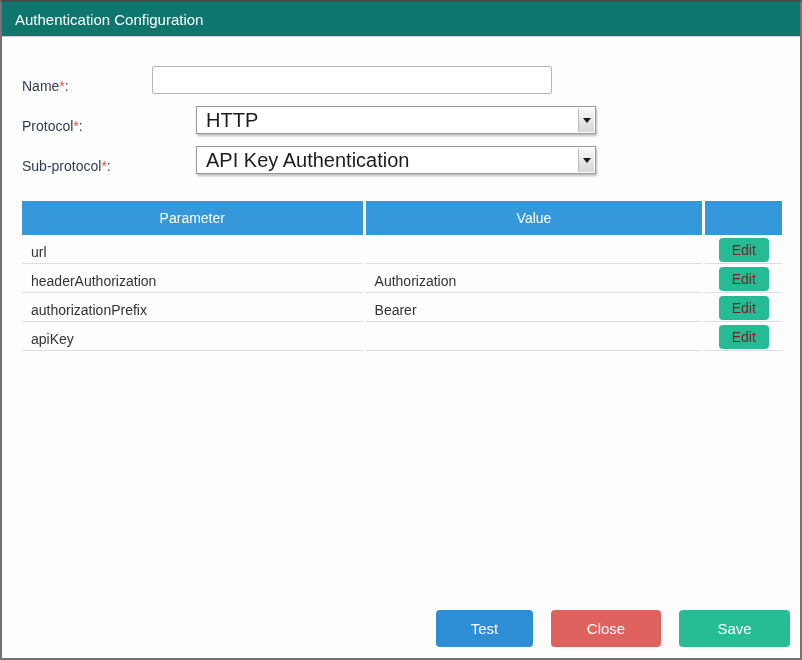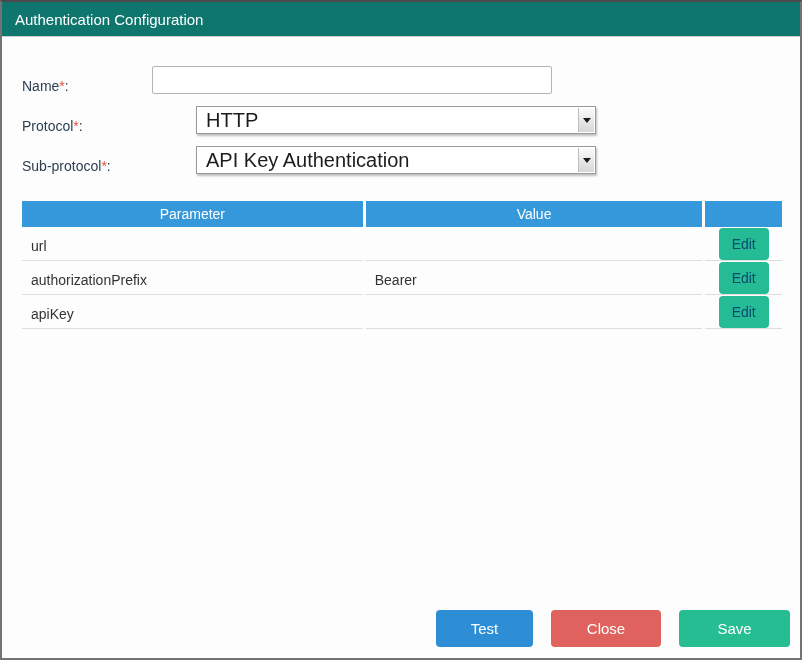--- a/index.html
+++ b/index.html
@@ -94,21 +94,21 @@
     border-collapse: separate;
     border-spacing: 3px 1px;
     margin: 26px 0 0 -3px;
     table-layout: fixed;
   }
   .param-table th {
     background: #3498db;
     color: #ffffff;
     font-weight: normal;
     font-size: 14px;
-    height: 26px;
+    height: 34px;
     text-align: center;
     padding: 0;
   }
   .col-param { width: 344px; }
   .col-value { width: 341px; }
   .col-action { width: 77px; }
   .param-table td {
     height: 28px;
     font-size: 14px;
     color: #333333;
@@ -116,24 +116,24 @@
     padding: 4px 0 0 9px;
     background: #fdfdfd;
   }
   .param-table td.action-cell {
     text-align: center;
     padding: 0;
   }
   .edit-btn {
     display: inline-block;
     width: 50px;
-    height: 32px;
+    height: 24px;
     line-height: 24px;
     background: #25bb94;
-    color: #0c4a6e;
+    color: #7f1d1d;
     border: none;
     border-radius: 4px;
     font-size: 14px;
     font-family: "Liberation Sans", sans-serif;
     cursor: pointer;
     padding: 0;
   }
 
   .footer {
     position: absolute;
@@ -202,20 +202,27 @@
       </thead>
       <tbody id="param-table-body">
   <tr>
     <td>url</td>
     <td></td>
     <td class="action-cell">
       <button class="edit-btn">Edit</button>
     </td>
   </tr>
 
+  <tr>
+    <td>headerAuthorization</td>
+    <td>Authorization</td>
+    <td class="action-cell">
+      <button class="edit-btn">Edit</button>
+    </td>
+  </tr>
 
   <tr>
     <td>authorizationPrefix</td>
     <td>Bearer</td>
     <td class="action-cell">
       <button class="edit-btn">Edit</button>
     </td>
   </tr>
 
   <tr>

